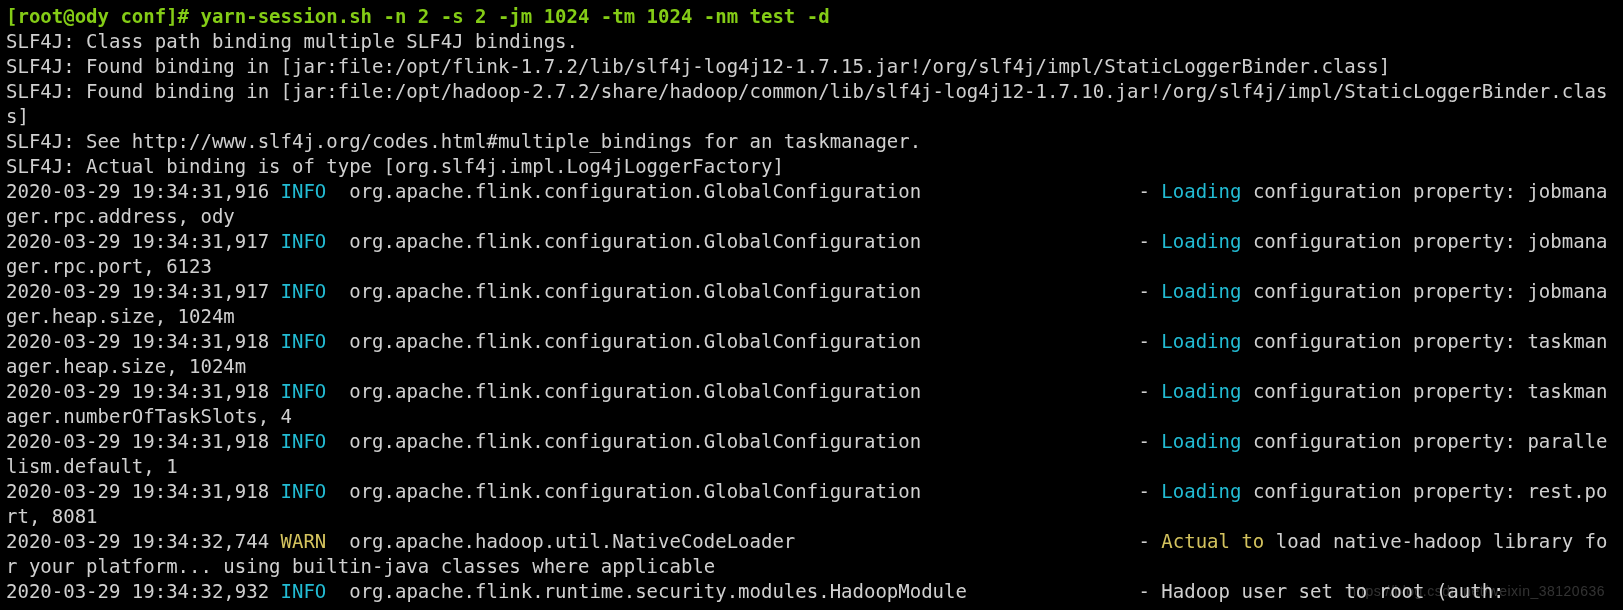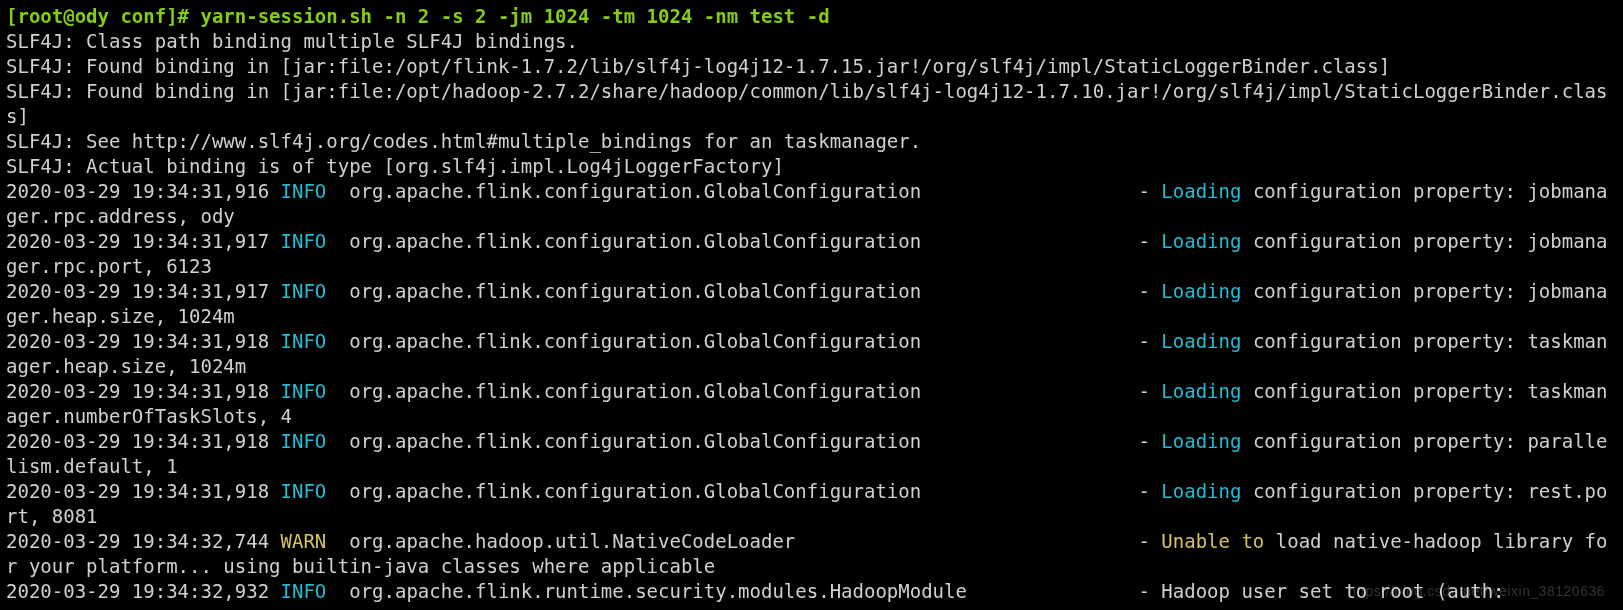--- a/index.html
+++ b/index.html
@@ -50,17 +50,17 @@
 <span>SLF4J: Found binding in [jar:file:/opt/hadoop-2.7.2/share/hadoop/common/lib/slf4j-log4j12-1.7.10.jar!/org/slf4j/impl/StaticLoggerBinder.class]</span>
 <span><span>SLF4J: See </span><span class="link">http://www.slf4j.org/codes.html#multiple_bindings</span><span> for an taskmanager.</span></span>
 <span>SLF4J: Actual binding is of type [org.slf4j.impl.Log4jLoggerFactory]</span>
 <span id="log-container"><span>2020-03-29 19:34:31,916 <span class="info">INFO</span>  org.apache.flink.configuration.GlobalConfiguration                   - <span class="info">Loading</span> configuration property: jobmanager.rpc.address, ody</span>
 <span>2020-03-29 19:34:31,917 <span class="info">INFO</span>  org.apache.flink.configuration.GlobalConfiguration                   - <span class="info">Loading</span> configuration property: jobmanager.rpc.port, 6123</span>
 <span>2020-03-29 19:34:31,917 <span class="info">INFO</span>  org.apache.flink.configuration.GlobalConfiguration                   - <span class="info">Loading</span> configuration property: jobmanager.heap.size, 1024m</span>
 <span>2020-03-29 19:34:31,918 <span class="info">INFO</span>  org.apache.flink.configuration.GlobalConfiguration                   - <span class="info">Loading</span> configuration property: taskmanager.heap.size, 1024m</span>
 <span>2020-03-29 19:34:31,918 <span class="info">INFO</span>  org.apache.flink.configuration.GlobalConfiguration                   - <span class="info">Loading</span> configuration property: taskmanager.numberOfTaskSlots, 4</span>
 <span>2020-03-29 19:34:31,918 <span class="info">INFO</span>  org.apache.flink.configuration.GlobalConfiguration                   - <span class="info">Loading</span> configuration property: parallelism.default, 1</span>
 <span>2020-03-29 19:34:31,918 <span class="info">INFO</span>  org.apache.flink.configuration.GlobalConfiguration                   - <span class="info">Loading</span> configuration property: rest.port, 8081</span>
-<span>2020-03-29 19:34:32,744 <span class="warn-yellow">WARN</span>  org.apache.hadoop.util.NativeCodeLoader                              - <span class="warn-yellow">Unable to</span> load native-hadoop library for your platform... using builtin-java classes where applicable</span>
+<span>2020-03-29 19:34:32,744 <span class="warn-yellow">WARN</span>  org.apache.hadoop.util.NativeCodeLoader                              - <span class="warn-yellow">Actual to</span> load native-hadoop library for your platform... using builtin-java classes where applicable</span>
 <span>2020-03-29 19:34:32,932 <span class="info">INFO</span>  org.apache.flink.runtime.security.modules.HadoopModule               - Hadoop user set to root (auth:</span>
 </span></div>
 
 <div class="watermark">https://blog.csdn.net/weixin_38120636</div>
 
 </body></html>

